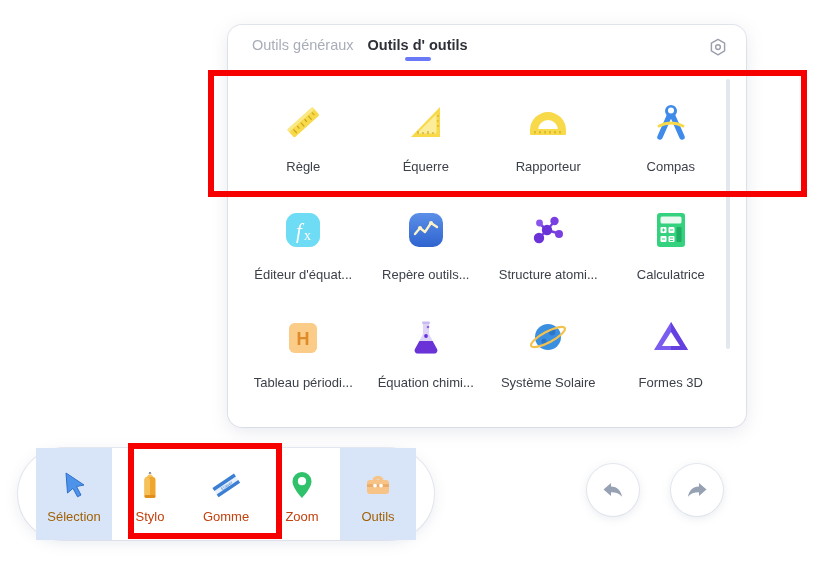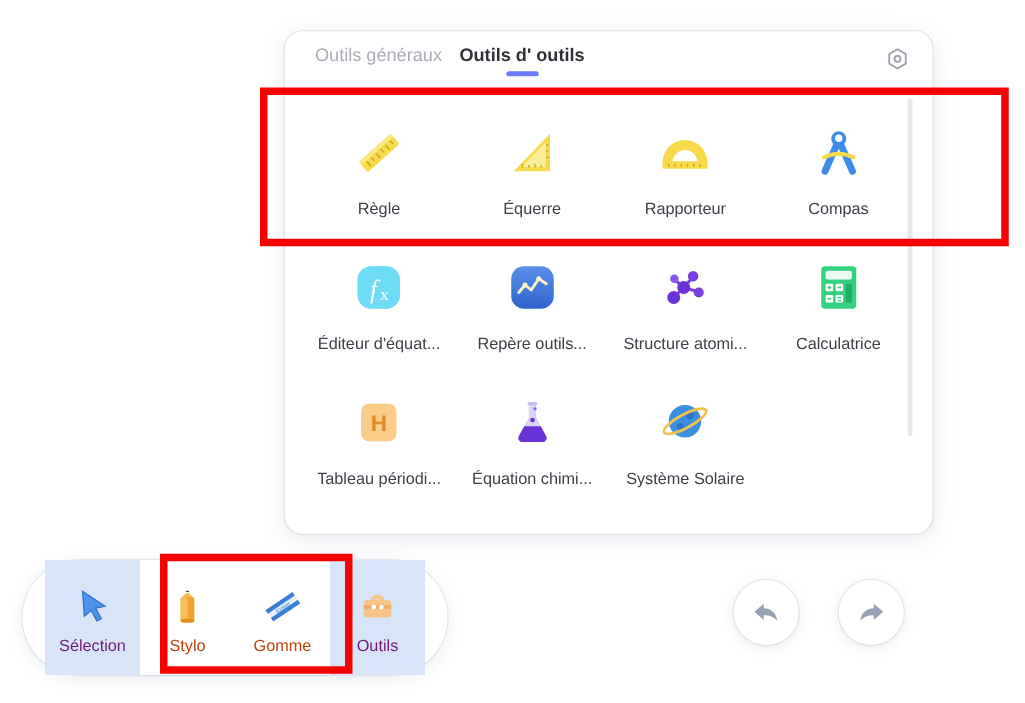--- a/index.html
+++ b/index.html
@@ -128,21 +128,21 @@
     cursor: pointer;
     position: relative;
   }
   .tb-item.active { background: #d8e5f8; }
   .tb-icon {
     width: 40px; height: 40px;
     display: flex; align-items: center; justify-content: center;
     margin-bottom: 4px;
   }
   .tb-label { font-size: 13px; color: #c2410c; }
-  .tb-item.active .tb-label { color: #701a75; }
+  .tb-item.active .tb-label { color: #a16207; }
 
   
   .circ-btn {
     position: absolute;
     width: 52px; height: 52px;
     border-radius: 50%;
     background: #ffffff;
     box-shadow: 0 2px 10px rgba(130,140,165,0.20), 0 0 0 1px rgba(232,236,242,0.9);
     display: flex; align-items: center; justify-content: center;
     cursor: pointer;
@@ -362,20 +362,30 @@
               <circle cx="28" cy="18" r="3.4" fill="#2b6fc0" opacity="0.8"></circle>
               <circle cx="20" cy="27" r="2.6" fill="#2b6fc0" opacity="0.8"></circle>
               <g transform="rotate(-28 24 23)">
                 <ellipse cx="24" cy="23" rx="19" ry="5.4" fill="none" stroke="#f3c14e" stroke-width="2.2"></ellipse>
               </g>
             </svg>
           </div>
           <div class="tool-label">Système Solaire</div>
         </div>
 
+        <div class="tool-cell">
+          <div class="tool-icon">
+            <svg width="48" height="48" viewBox="0 0 48 48">
+              <path d="M24 8 L41 36 H7 Z" fill="#7b5cf0"></path>
+              <path d="M24 8 L41 36 H24 Z" fill="#6440e0"></path>
+              <path d="M24 18 L33 32 H15 Z" fill="#ffffff"></path>
+            </svg>
+          </div>
+          <div class="tool-label">Formes 3D</div>
+        </div>
 
       </div>
 
       <div class="scrollbar-track"></div>
       <div class="scrollbar-thumb"></div>
     </div>
   </div>
 
   <div class="toolbar">
 
@@ -408,20 +418,29 @@
             <rect x="4" y="12" width="26" height="11" rx="2" fill="#e8f0fb"></rect>
             <rect x="4" y="12" width="26" height="3.4" fill="#3b7fd4"></rect>
             <rect x="4" y="19.6" width="26" height="3.4" fill="#3b7fd4"></rect>
             <text x="17" y="19.3" text-anchor="middle" font-family="Liberation Sans, sans-serif" font-size="4.4" fill="#3b7fd4">Eraser</text>
           </g>
         </svg>
       </div>
       <div class="tb-label">Gomme</div>
     </div>
 
+    <div class="tb-item">
+      <div class="tb-icon">
+        <svg width="34" height="34" viewBox="0 0 34 34">
+          <path d="M17 4 a9.5 9.5 0 0 1 9.5 9.5 C26.5 20 17 30 17 30 S7.5 20 7.5 13.5 A9.5 9.5 0 0 1 17 4 Z" fill="#2fc26a"></path>
+          <circle cx="17" cy="13.2" r="4.1" fill="#ffffff"></circle>
+        </svg>
+      </div>
+      <div class="tb-label">Zoom</div>
+    </div>
 
 
     <div class="tb-item active">
       <div class="tb-icon">
         <svg width="34" height="34" viewBox="0 0 34 34">
           <path d="M9 12 h16 a3 3 0 0 1 3 3 v8 a3 3 0 0 1 -3 3 H9 a3 3 0 0 1 -3 -3 v-8 a3 3 0 0 1 3 -3 Z" fill="#f7c386"></path>
           <path d="M12.5 12 q4.5 -5 9 0" fill="none" stroke="#f7c386" stroke-width="3.4"></path>
           <rect x="6" y="16.2" width="22" height="2.8" fill="#e8a45c" opacity="0.75"></rect>
           <circle cx="14" cy="17.6" r="1.9" fill="#ffffff"></circle>
           <circle cx="20" cy="17.6" r="1.9" fill="#ffffff"></circle>

